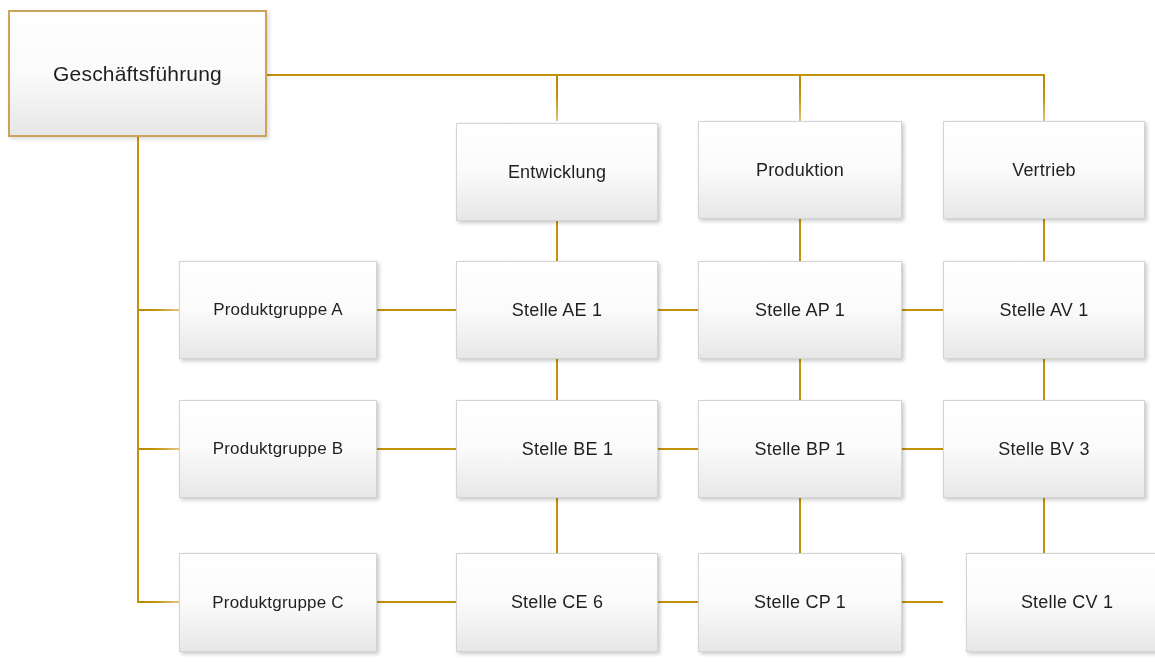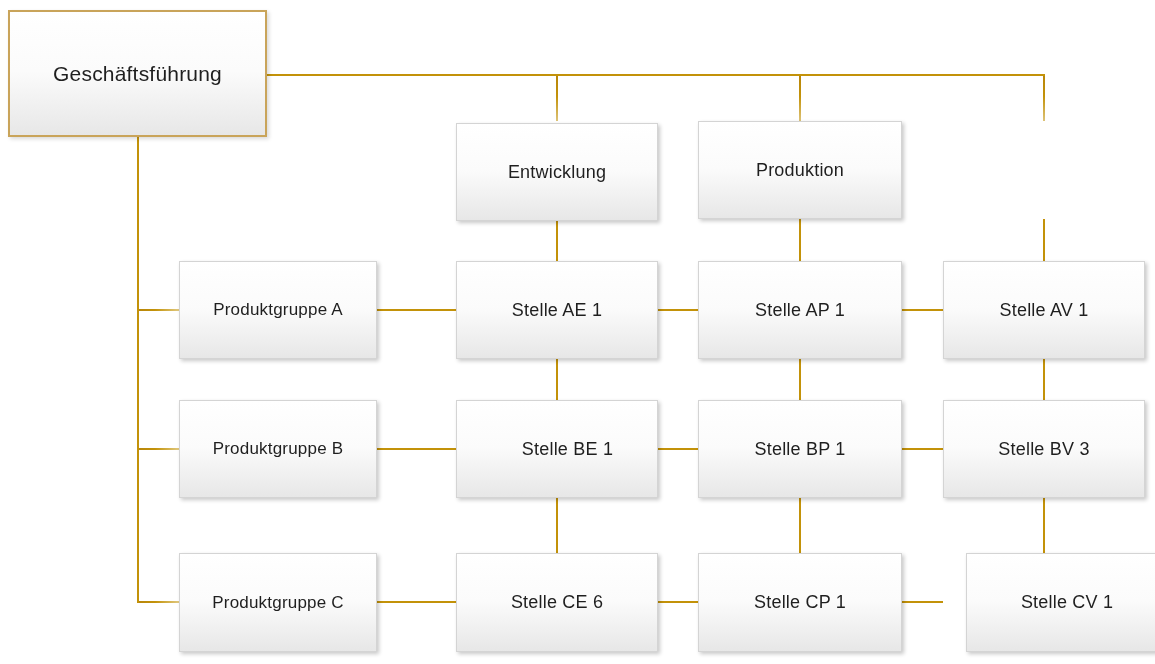--- a/index.html
+++ b/index.html
@@ -92,20 +92,23 @@
   <div class="box root" style="left:8px; top:10px; width:259px; height:127px;">
     <span>Geschäftsführung</span>
   </div>
 
   <div class="box" style="left:456px; top:123px; width:202px; height:98px;">
     <span>Entwicklung</span>
   </div>
   <div class="box" style="left:698px; top:121px; width:204px; height:98px;">
     <span>Produktion</span>
   </div>
+  <div class="box" style="left:943px; top:121px; width:202px; height:98px;">
+    <span>Vertrieb</span>
+  </div>
 
   <div class="box group" style="left:179px; top:261px; width:198px; height:98px;">
     <span>Produktgruppe A</span>
   </div>
   <div class="box group" style="left:179px; top:400px; width:198px; height:98px;">
     <span>Produktgruppe B</span>
   </div>
   <div class="box group" style="left:179px; top:553px; width:198px; height:99px;">
     <span>Produktgruppe C</span>
   </div>

